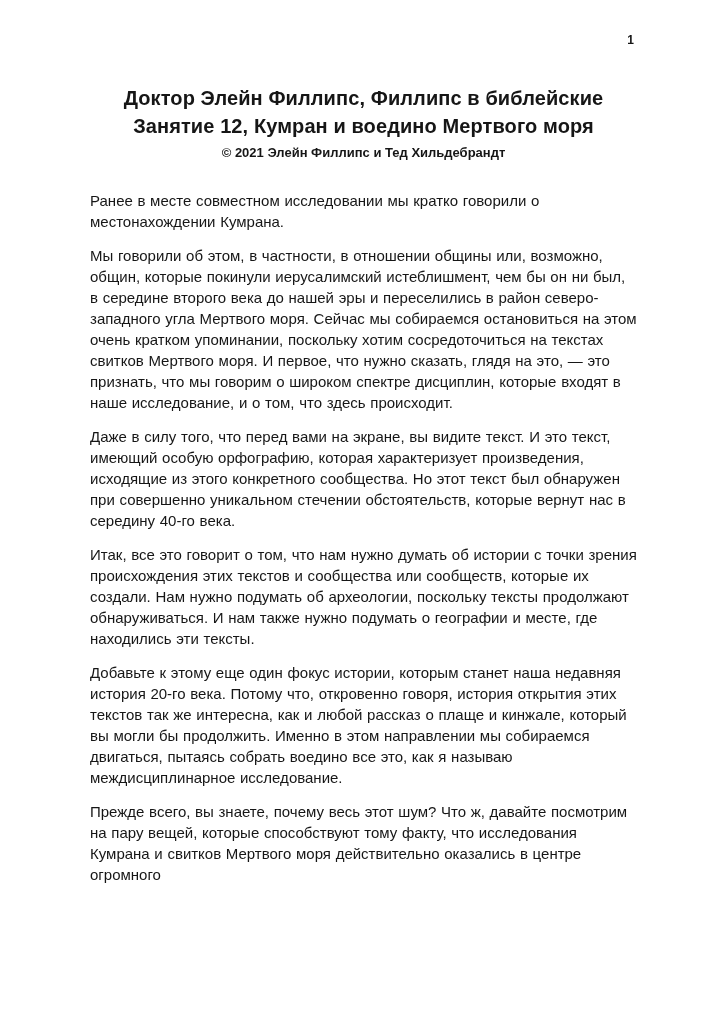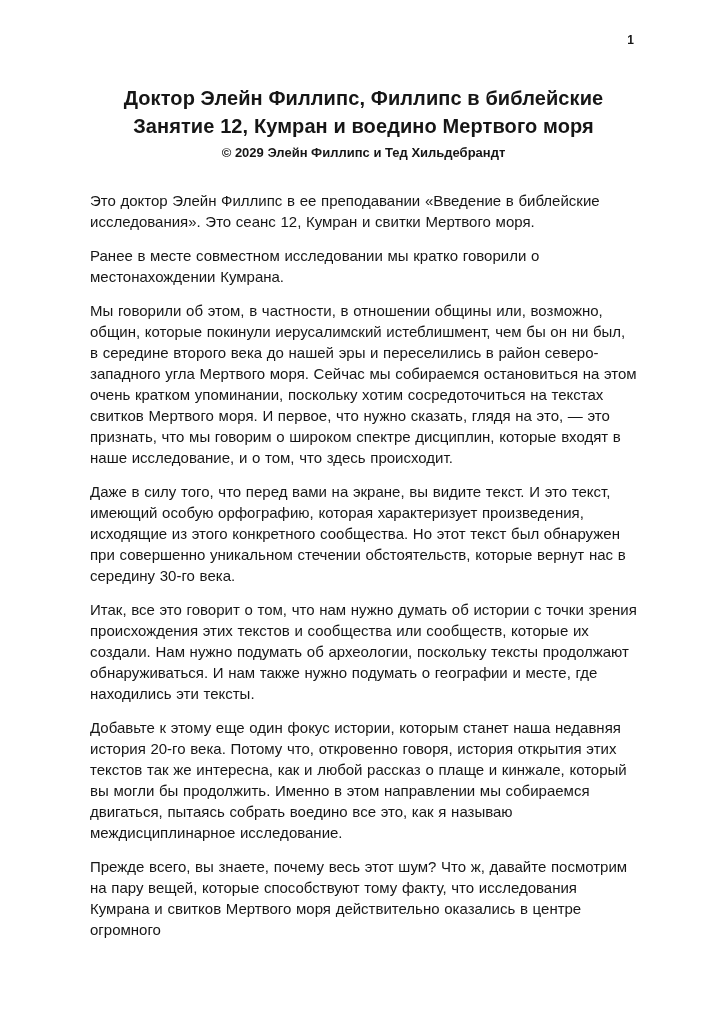--- a/index.html
+++ b/index.html
@@ -63,26 +63,25 @@
 <div class="page">
   <div class="content">
 
     <div class="page-number">1</div>
 
     <div class="title-block">
       <div>Доктор Элейн Филлипс, Филлипс в библейские</div>
       <div>Занятие 12, Кумран и воедино Мертвого моря</div>
     </div>
 
-    <div class="copyright-line">© 2029 Элейн Филлипс и Тед Хильдебрандт</div>
+    <div class="copyright-line">© 2021 Элейн Филлипс и Тед Хильдебрандт</div>
 
     <div class="body-text">
-      <p>Это доктор Элейн Филлипс в ее преподавании «Введение в библейские исследования». Это сеанс 12, Кумран и свитки Мертвого моря.</p>
       <p>Ранее в месте совместном исследовании мы кратко говорили о местонахождении Кумрана.</p>
       <p>Мы говорили об этом, в частности, в отношении общины или, возможно, общин, которые покинули иерусалимский истеблишмент, чем бы он ни был, в середине второго века до нашей эры и переселились в район северо-западного угла Мертвого моря. Сейчас мы собираемся остановиться на этом очень кратком упоминании, поскольку хотим сосредоточиться на текстах свитков Мертвого моря. И первое, что нужно сказать, глядя на это, — это признать, что мы говорим о широком спектре дисциплин, которые входят в наше исследование, и о том, что здесь происходит.</p>
-      <p>Даже в силу того, что перед вами на экране, вы видите текст. И это текст, имеющий особую орфографию, которая характеризует произведения, исходящие из этого конкретного сообщества. Но этот текст был обнаружен при совершенно уникальном стечении обстоятельств, которые вернут нас в середину 30-го века.</p>
+      <p>Даже в силу того, что перед вами на экране, вы видите текст. И это текст, имеющий особую орфографию, которая характеризует произведения, исходящие из этого конкретного сообщества. Но этот текст был обнаружен при совершенно уникальном стечении обстоятельств, которые вернут нас в середину 40-го века.</p>
       <p>Итак, все это говорит о том, что нам нужно думать об истории с точки зрения происхождения этих текстов и сообщества или сообществ, которые их создали. Нам нужно подумать об археологии, поскольку тексты продолжают обнаруживаться. И нам также нужно подумать о географии и месте, где находились эти тексты.</p>
       <p>Добавьте к этому еще один фокус истории, которым станет наша недавняя история 20-го века. Потому что, откровенно говоря, история открытия этих текстов так же интересна, как и любой рассказ о плаще и кинжале, который вы могли бы продолжить. Именно в этом направлении мы собираемся двигаться, пытаясь собрать воедино все это, как я называю междисциплинарное исследование.</p>
       <p>Прежде всего, вы знаете, почему весь этот шум? Что ж, давайте посмотрим на пару вещей, которые способствуют тому факту, что исследования Кумрана и свитков Мертвого моря действительно оказались в центре огромного</p>
     </div>
 
   </div>
 </div>
 
 </body></html>

